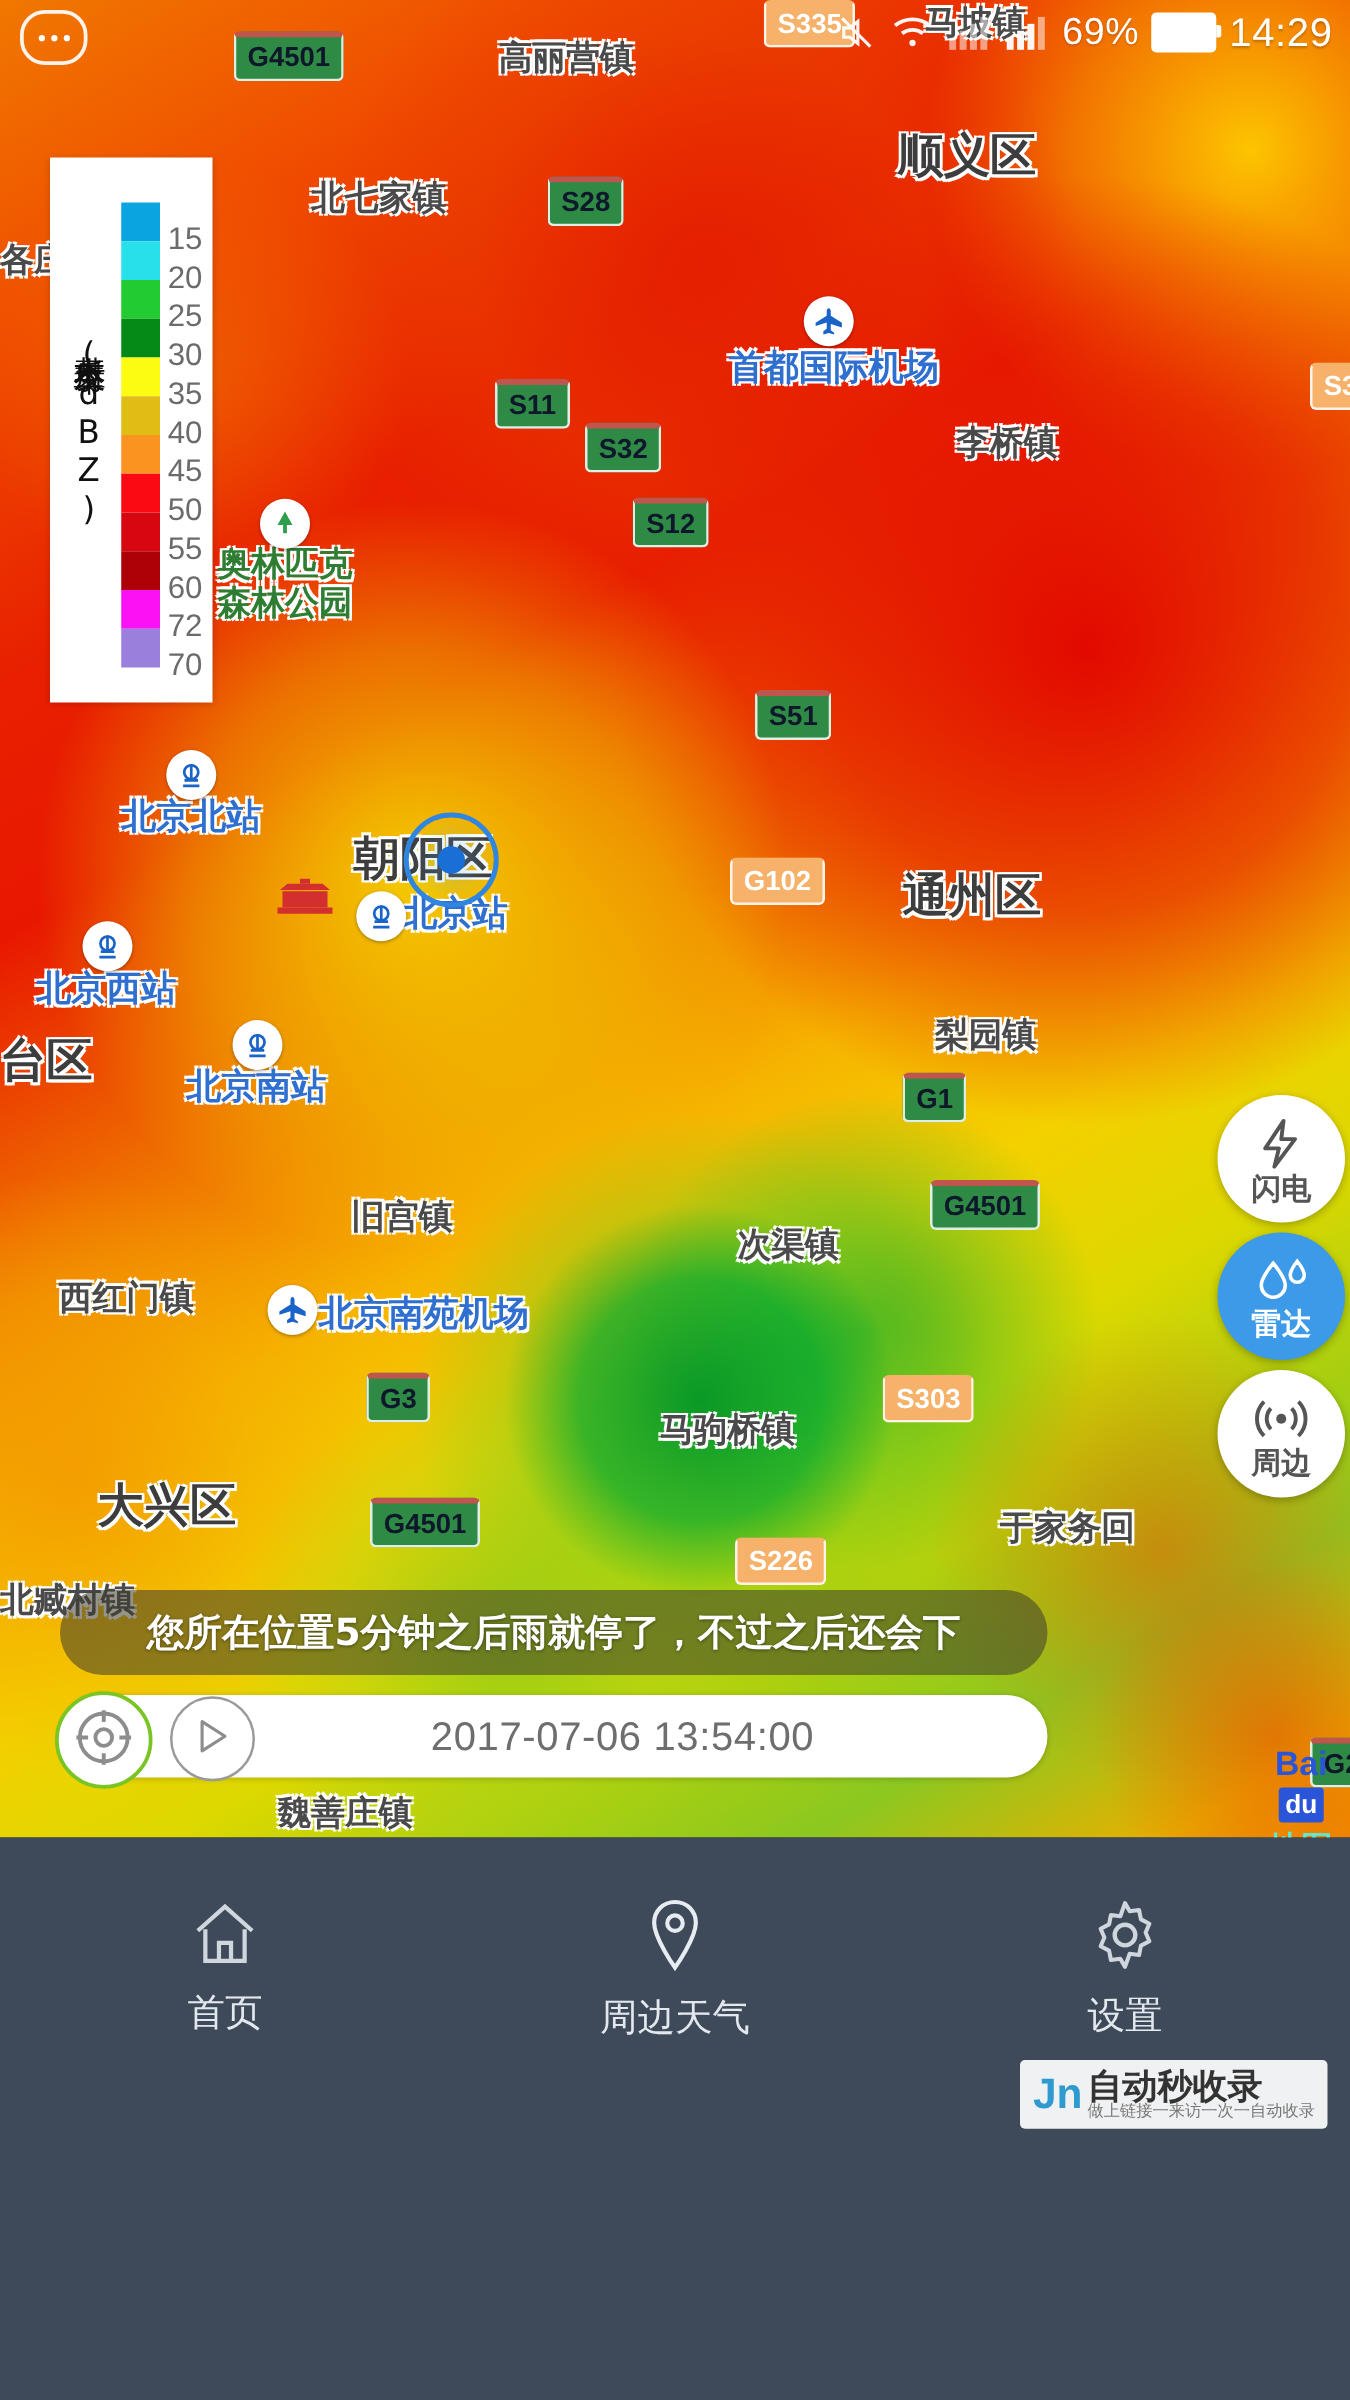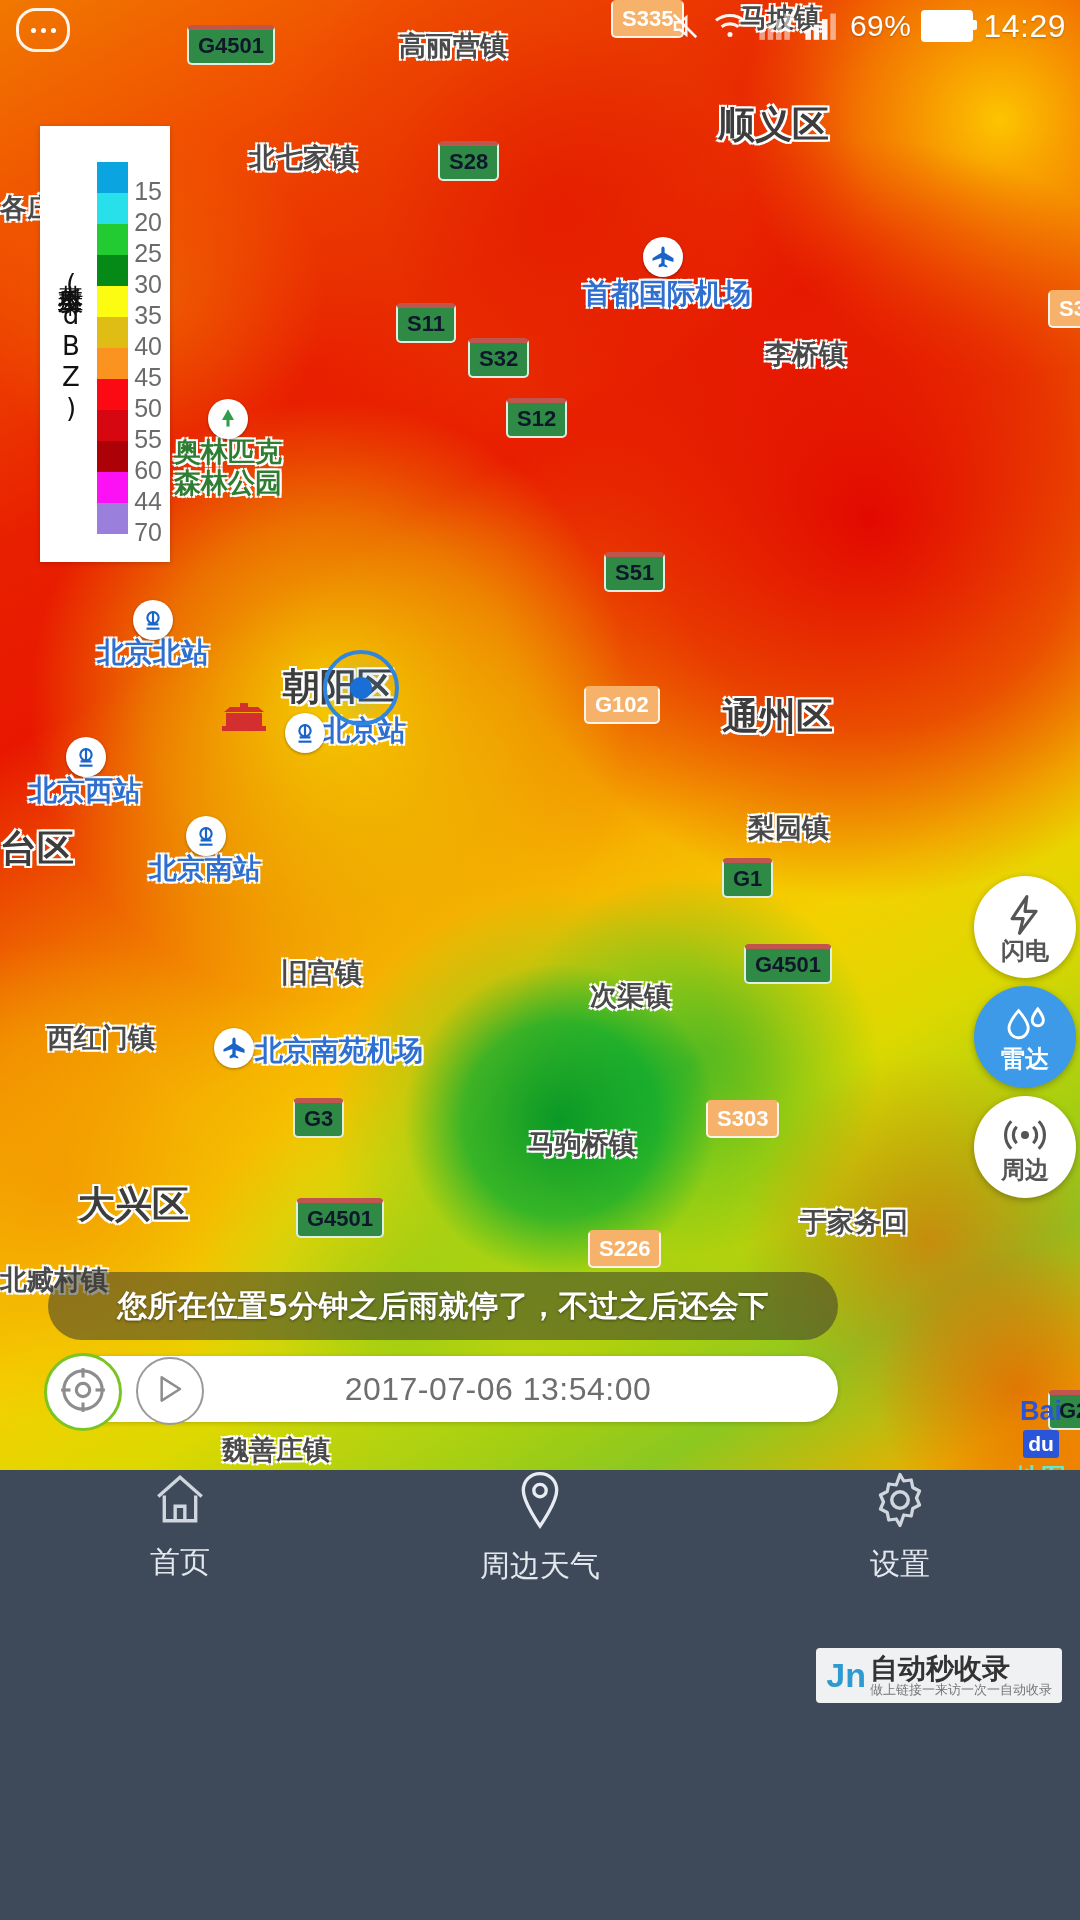--- a/index.html
+++ b/index.html
@@ -139,21 +139,21 @@
   .baidu{position:absolute;right:14px;top:1396px;z-index:40;display:flex;align-items:center;gap:3px;flex-direction:column;}
   .baidu-b{font-size:27px;font-weight:bold;color:#2b55d8;font-family:"Liberation Sans",sans-serif;}
   .baidu-du{font-size:21px;font-weight:bold;color:#fff;background:#2b55d8;
     padding:2px 5px;border-radius:3px;}
   .baidu-map{font-size:25px;font-weight:bold;color:#5eead4;font-family:Liberation Sans, sans-serif;}
 
   
   .bottomnav{position:absolute;left:0;top:1470px;width:1080px;height:450px;
     background:#3e4a5a;display:flex;z-index:60;}
   .navitem{flex:1;display:flex;flex-direction:column;align-items:center;
-    justify-content:flex-start;color:#cfd6de;}
+    justify-content:flex-start;padding-top:48px;color:#cfd6de;}
   .navitem .nl{font-size:30px;margin-top:14px;font-family:"DejaVu Sans",sans-serif;color:#e3e8ee;}
   .navitem svg{display:block;}
 
   
   .watermark{position:absolute;right:18px;top:1648px;z-index:70;
     display:flex;align-items:center;background:rgba(255,255,255,.92);
     padding:6px 10px;border-radius:4px;gap:4px;}
   .wm-logo{font-size:34px;font-weight:bold;color:#2f9ad0;font-family:"Liberation Sans",sans-serif;}
   .wm-txt{display:flex;flex-direction:column;line-height:1.05;}
   .wm-t1{font-size:28px;font-weight:bold;color:#333;font-family:"DejaVu Sans",sans-serif;}
@@ -227,21 +227,21 @@
         <span>15</span>
         <span>20</span>
         <span>25</span>
         <span>30</span>
         <span>35</span>
         <span>40</span>
         <span>45</span>
         <span>50</span>
         <span>55</span>
         <span>60</span>
-        <span>44</span>
+        <span>72</span>
         <span>70</span>
       </div>
   </div>
 
   <div id="map-layer">
       <div class="lab lab-district" style="left: 718px; top: 100px;">顺义区</div>
       <div class="lab lab-district" style="left: 722px; top: 692px;">通州区</div>
       <div class="lab lab-district" style="left: 283px; top: 662px;">朝阳区</div>
       <div class="lab lab-district" style="left: 78px; top: 1180px;">大兴区</div>
       <div class="lab lab-district" style="left: 0px; top: 824px;">台区</div>

